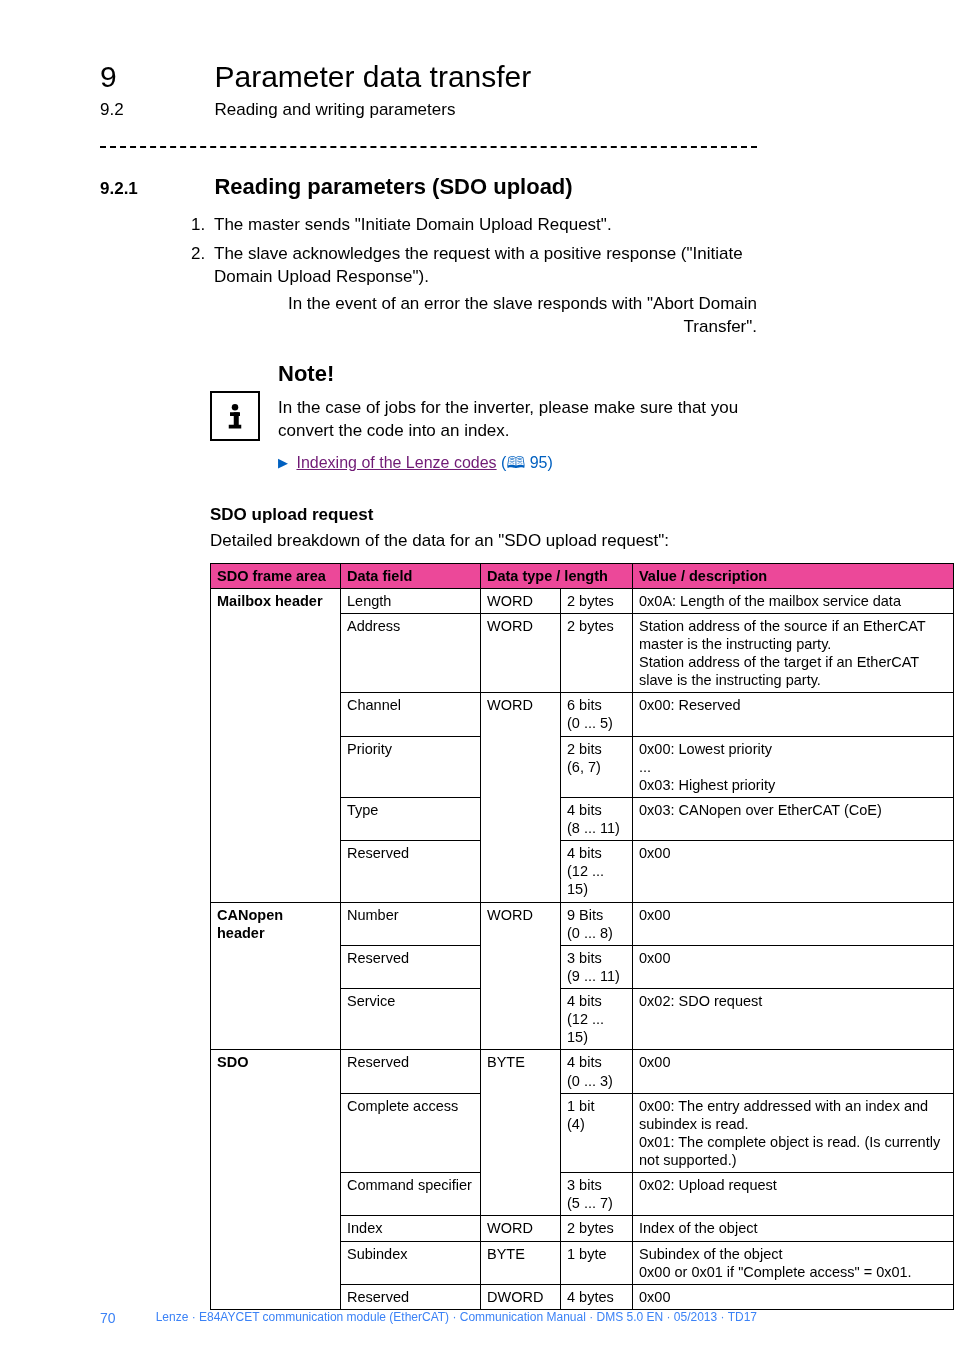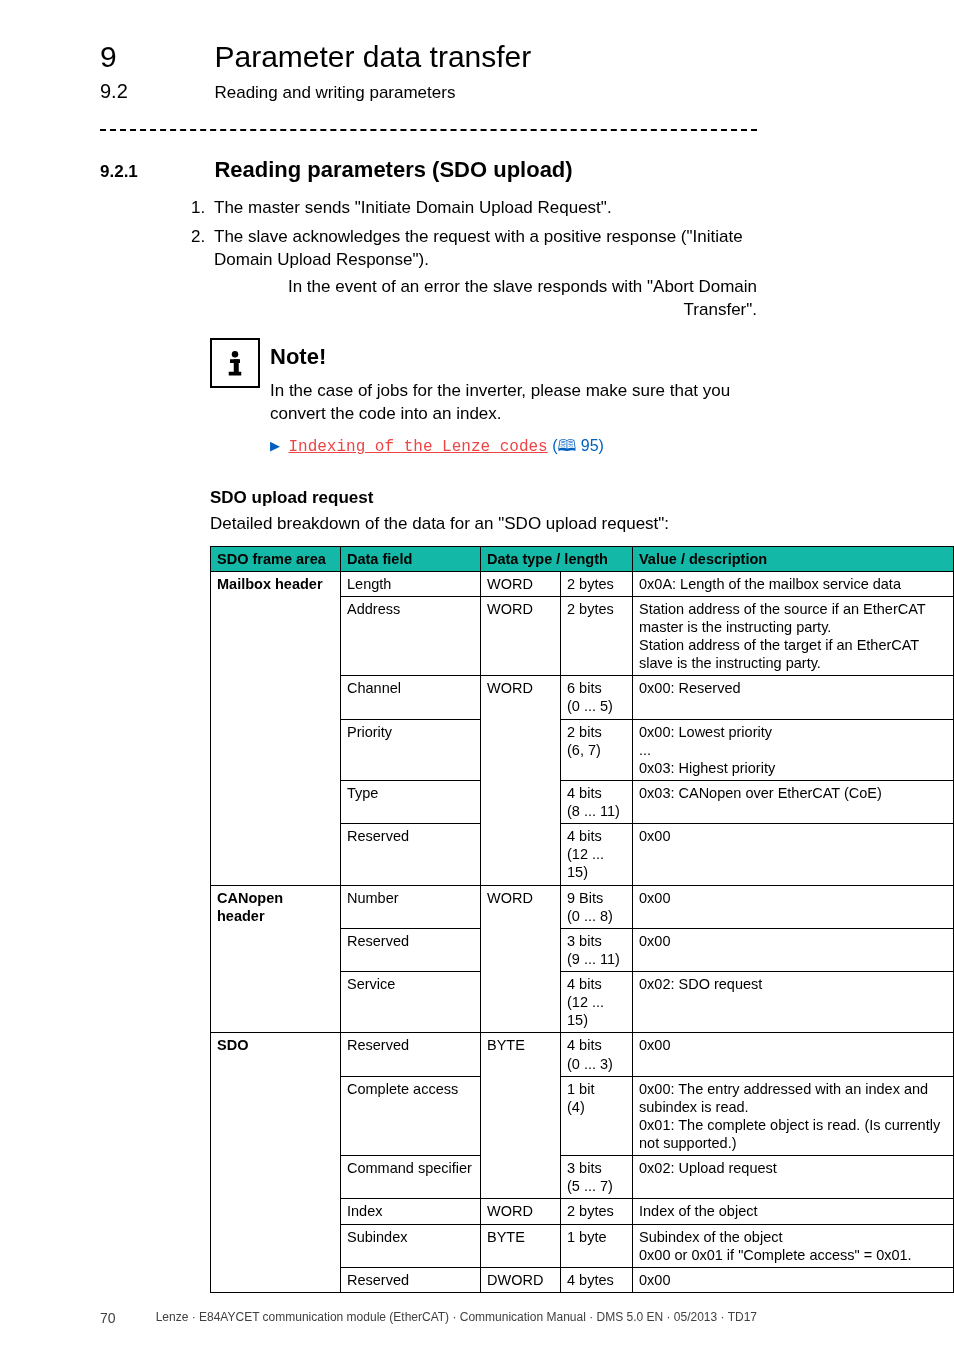--- a/index.html
+++ b/index.html
@@ -10,38 +10,38 @@
     height: 1350px;
     font-family: "Segoe UI", "Liberation Sans", Arial, sans-serif;
     font-size: 16px;
     color: #000;
     background: #fff;
   }
   .page {
     box-sizing: border-box;
     width: 837px;
     height: 1350px;
-    padding: 40px 80px 0 100px;
+    padding: 60px 80px 0 100px;
     position: relative;
   }
   .chapnum {
     font-size: 30px;
     font-weight: 400;
     display: inline-block;
     width: 110px;
     vertical-align: baseline;
   }
   .chaptitle {
     font-size: 30px;
     font-weight: 400;
     display: inline-block;
     vertical-align: baseline;
   }
   .subnum {
-    font-size: 20px;
+    font-size: 17px;
     display: inline-block;
     width: 110px;
     vertical-align: baseline;
     margin-top: 6px;
   }
   .subtitle {
     font-size: 17px;
     display: inline-block;
     vertical-align: baseline;
   }
@@ -75,22 +75,22 @@
     padding-left: 4px;
   }
   ol.steps li .sub {
     display: block;
     margin-top: 4px;
     text-align: right;
   }
   .notebox {
     margin: 10px 0 16px 110px;
     display: flex;
-    align-items: flex-start;
-    gap: 10px;
+    align-items: center;
+    gap: 18px;
   }
   .note-icon-wrap {
     width: 46px;
     height: 46px;
     border: 2px solid #000;
     display: flex;
     align-items: center;
     justify-content: center;
     flex: 0 0 46px;
     margin-top: 2px;
@@ -135,43 +135,43 @@
     font-size: 14.5px;
   }
   table.data th, table.data td {
     border: 1px solid #000;
     padding: 3px 6px;
     vertical-align: top;
     text-align: left;
     line-height: 1.25;
   }
   table.data th {
-    background: #14b8a6;
+    background: #ec4899;
     font-weight: 600;
   }
   table.data td.groupcell {
     font-weight: 600;
   }
   .col-area   { width: 130px; }
   .col-field  { width: 140px; }
   .col-type   { width: 80px; }
   .col-len    { width: 72px; }
   .col-val    { }
   .footer {
     position: absolute;
     bottom: 24px;
     left: 100px;
     right: 80px;
     font-size: 12px;
-    color: #404040;
+    color: #3b82f6;
     display: flex;
     justify-content: space-between;
   }
   .footer .pagenum { font-size: 14px; }
-  a.idxlink { color: #ef4444; text-decoration: underline; font-family: Liberation Mono, monospace; }
+  a.idxlink { color: #701a75; text-decoration: underline; }
 </style>
 </head>
 <body>
 
 <div class="page">
 
   <div>
     <span class="chapnum">9</span>
     <span class="chaptitle">Parameter data transfer</span>
   </div>

